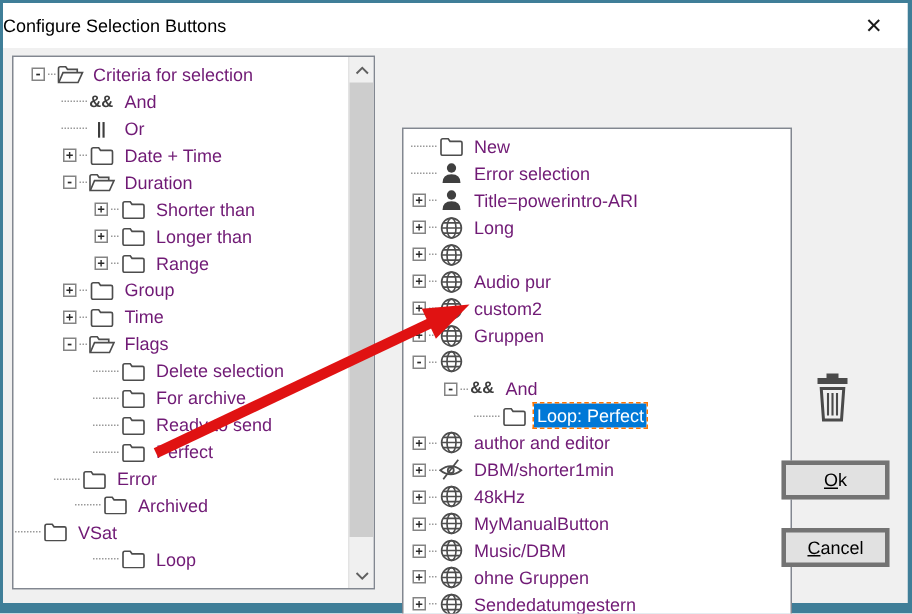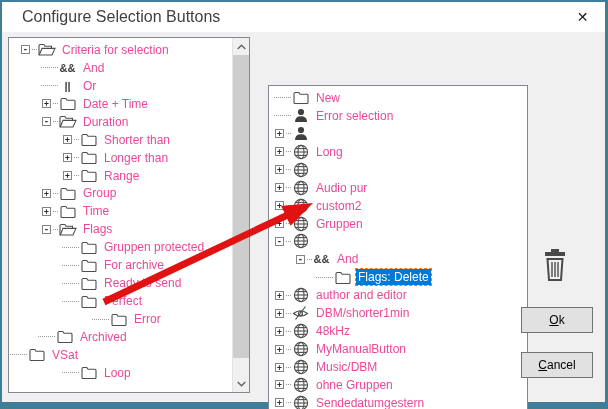--- a/index.html
+++ b/index.html
@@ -3,21 +3,21 @@
 <meta charset="utf-8">
 <style>
   * { margin:0; padding:0; box-sizing:border-box; }
   html,body { width:608px; height:409px; overflow:hidden;
     font-family:"Liberation Sans","DejaVu Sans",sans-serif; }
   .frame { position:relative; width:608px; height:409px;
     background:#3f7e98; padding:2px 3px 7px 2px; }
   .win { position:relative; width:100%; height:100%; background:#f0f0f0; }
   .titlebar { position:absolute; left:0; top:0; right:0; height:30px;
     background:#ffffff; display:flex; align-items:center; }
-  .title { font-size:16px; color:#404040; padding-left:20px; }
+  .title { font-size:12px; color:#000000; padding-left:0; }
   .closebtn { position:absolute; right:0; top:0; width:45px; height:30px;
     display:flex; align-items:center; justify-content:center;
     font-size:14px; color:#1a1a1a; cursor:default; }
   .body { position:absolute; left:0; top:30px; right:0; bottom:0; background:#f0f0f0; }
 
   .panel { position:absolute; top:5px; height:356px; background:#ffffff;
     border:1px solid #828790; overflow:hidden; }
   .panel.left { left:6px; width:242px; }
   .panel.right { left:266px; width:260px;margin-top:48px; }
   .treewrap { position:absolute; left:0; top:0; bottom:0; overflow:hidden; padding-top:3px; }
@@ -27,34 +27,34 @@
   .row { display:flex; align-items:center; height:17.95px; white-space:nowrap; }
   .slot { width:13px; flex:none; display:flex; align-items:center; justify-content:center; }
   .toggle { width:9px; height:9px; flex:none; border:1px solid #848484; background:#fff;
     display:flex; align-items:center; justify-content:center;
     font:bold 8px/7px "DejaVu Sans Mono",monospace; color:#2b2b2b; }
   .stub { width:11px; border-top:1px dotted #9a9a9a; height:0; }
   .stub2 { width:5px; border-top:1px dotted #9a9a9a; height:0; flex:none; }
   .icon { width:19px; flex:none; display:flex; align-items:center; justify-content:center; margin-right:4px; }
   .op { width:19px; flex:none; text-align:center; margin-right:4px;
     font-weight:bold; font-size:11px; color:#3d3d3d; letter-spacing:0px; }
-  .lbl { font-size:12px; color:#ec4899; padding:1px 2px; }
+  .lbl { font-size:12px; color:#701a75; padding:1px 2px; }
   .lbl.selected { background:#0078d7; color:#fff; outline:1px dashed #ff7400; }
 
   .vscroll { position:absolute; right:0; top:0; bottom:0; width:17px; background:#f0f0f0;
     border-left:1px solid #e3e3e3; }
   .varrow { position:absolute; left:0; width:17px; height:17px; display:flex;
     align-items:center; justify-content:center; }
   .varrow.up { top:0; } .varrow.down { bottom:0; }
   .vthumb { position:absolute; left:0; top:17px; width:17px; height:303px; background:#cdcdcd; }
 
   .trash { position:absolute; left:539px; top:215px; width:28px; height:36px;
     display:flex; align-items:center; justify-content:center; }
   .btn { position:absolute; left:519px; width:72px; height:26px;
-    background:#e1e1e1; border:1px solid #737373; font-size:12px; color:#000;
+    background:#e1e1e1; border:3px solid #737373; font-size:12px; color:#000;
     display:flex; align-items:center; justify-content:center; cursor:default;
     font-family:"Liberation Sans","DejaVu Sans",sans-serif; }
   .btn.ok { top:275px; } .btn.cancel { top:320px; }
   .accel { text-decoration:underline; }
 
   .overlay { position:absolute; left:0; top:0; width:608px; height:409px;
     pointer-events:none; z-index:50; }
 </style>
 </head>
 <body>
@@ -203,21 +203,21 @@
             <div class="row" style="padding-left: 52px;">
               <span class="slot">
                 <span class="stub"></span>
               </span>
               <span class="stub2"></span>
               <span class="icon">
                 <svg width="16" height="13" viewBox="0 0 16 13">
                   <path d="M1 2.8 q0-1.3 1.2-1.3 h3.6 l1.2 1.7 h7 q1 0 1 1 v7.3 q0 1-1 1 H2 q-1 0-1-1 z" fill="#fff" stroke="#4d4d4d" stroke-width="1.1"></path>
                 </svg>
               </span>
-              <span class="lbl">Gruppen protected</span>
+              <span class="lbl">Delete selection</span>
             </div>
             <div class="row" style="padding-left: 52px;">
               <span class="slot">
                 <span class="stub"></span>
               </span>
               <span class="stub2"></span>
               <span class="icon">
                 <svg width="16" height="13" viewBox="0 0 16 13">
                   <path d="M1 2.8 q0-1.3 1.2-1.3 h3.6 l1.2 1.7 h7 q1 0 1 1 v7.3 q0 1-1 1 H2 q-1 0-1-1 z" fill="#fff" stroke="#4d4d4d" stroke-width="1.1"></path>
                 </svg>
@@ -241,33 +241,33 @@
                 <span class="stub"></span>
               </span>
               <span class="stub2"></span>
               <span class="icon">
                 <svg width="16" height="13" viewBox="0 0 16 13">
                   <path d="M1 2.8 q0-1.3 1.2-1.3 h3.6 l1.2 1.7 h7 q1 0 1 1 v7.3 q0 1-1 1 H2 q-1 0-1-1 z" fill="#fff" stroke="#4d4d4d" stroke-width="1.1"></path>
                 </svg>
               </span>
               <span class="lbl">Perfect</span>
             </div>
-            <div class="row" style="padding-left: 82px;">
+            <div class="row" style="padding-left: 26px;">
               <span class="slot">
                 <span class="stub"></span>
               </span>
               <span class="stub2"></span>
               <span class="icon">
                 <svg width="16" height="13" viewBox="0 0 16 13">
                   <path d="M1 2.8 q0-1.3 1.2-1.3 h3.6 l1.2 1.7 h7 q1 0 1 1 v7.3 q0 1-1 1 H2 q-1 0-1-1 z" fill="#fff" stroke="#4d4d4d" stroke-width="1.1"></path>
                 </svg>
               </span>
               <span class="lbl">Error</span>
             </div>
-            <div class="row" style="padding-left: 28px;">
+            <div class="row" style="padding-left: 40px;">
               <span class="slot">
                 <span class="stub"></span>
               </span>
               <span class="stub2"></span>
               <span class="icon">
                 <svg width="16" height="13" viewBox="0 0 16 13">
                   <path d="M1 2.8 q0-1.3 1.2-1.3 h3.6 l1.2 1.7 h7 q1 0 1 1 v7.3 q0 1-1 1 H2 q-1 0-1-1 z" fill="#fff" stroke="#4d4d4d" stroke-width="1.1"></path>
                 </svg>
               </span>
               <span class="lbl">Archived</span>
@@ -343,20 +343,21 @@
               <span class="slot">
                 <span class="toggle">+</span>
               </span>
               <span class="stub2"></span>
               <span class="icon">
                 <svg width="14" height="15" viewBox="0 0 14 15">
                   <circle cx="7" cy="4" r="3.1" fill="#3f3f3f"></circle>
                   <path d="M1 14 q0-5.8 6-5.8 q6 0 6 5.8 z" fill="#3f3f3f"></path>
                 </svg>
               </span>
+              <span class="lbl">Title=powerintro-ARI</span>
             </div>
             <div class="row" style="padding-left: 4px;">
               <span class="slot">
                 <span class="toggle">+</span>
               </span>
               <span class="stub2"></span>
               <span class="icon">
                 <svg width="16" height="16" viewBox="0 0 16 16">
                   <g stroke="#4d4d4d" fill="none" stroke-width="1.1">
                     <circle cx="8" cy="8" r="6.6"></circle>
@@ -468,21 +469,21 @@
             <div class="row" style="padding-left: 46px;">
               <span class="slot">
                 <span class="stub"></span>
               </span>
               <span class="stub2"></span>
               <span class="icon">
                 <svg width="16" height="13" viewBox="0 0 16 13">
                   <path d="M1 2.8 q0-1.3 1.2-1.3 h3.6 l1.2 1.7 h7 q1 0 1 1 v7.3 q0 1-1 1 H2 q-1 0-1-1 z" fill="#fff" stroke="#4d4d4d" stroke-width="1.1"></path>
                 </svg>
               </span>
-              <span class="lbl selected">Flags: Delete</span>
+              <span class="lbl selected">Loop: Perfect</span>
             </div>
             <div class="row" style="padding-left: 4px;">
               <span class="slot">
                 <span class="toggle">+</span>
               </span>
               <span class="stub2"></span>
               <span class="icon">
                 <svg width="16" height="16" viewBox="0 0 16 16">
                   <g stroke="#4d4d4d" fill="none" stroke-width="1.1">
                     <circle cx="8" cy="8" r="6.6"></circle>

